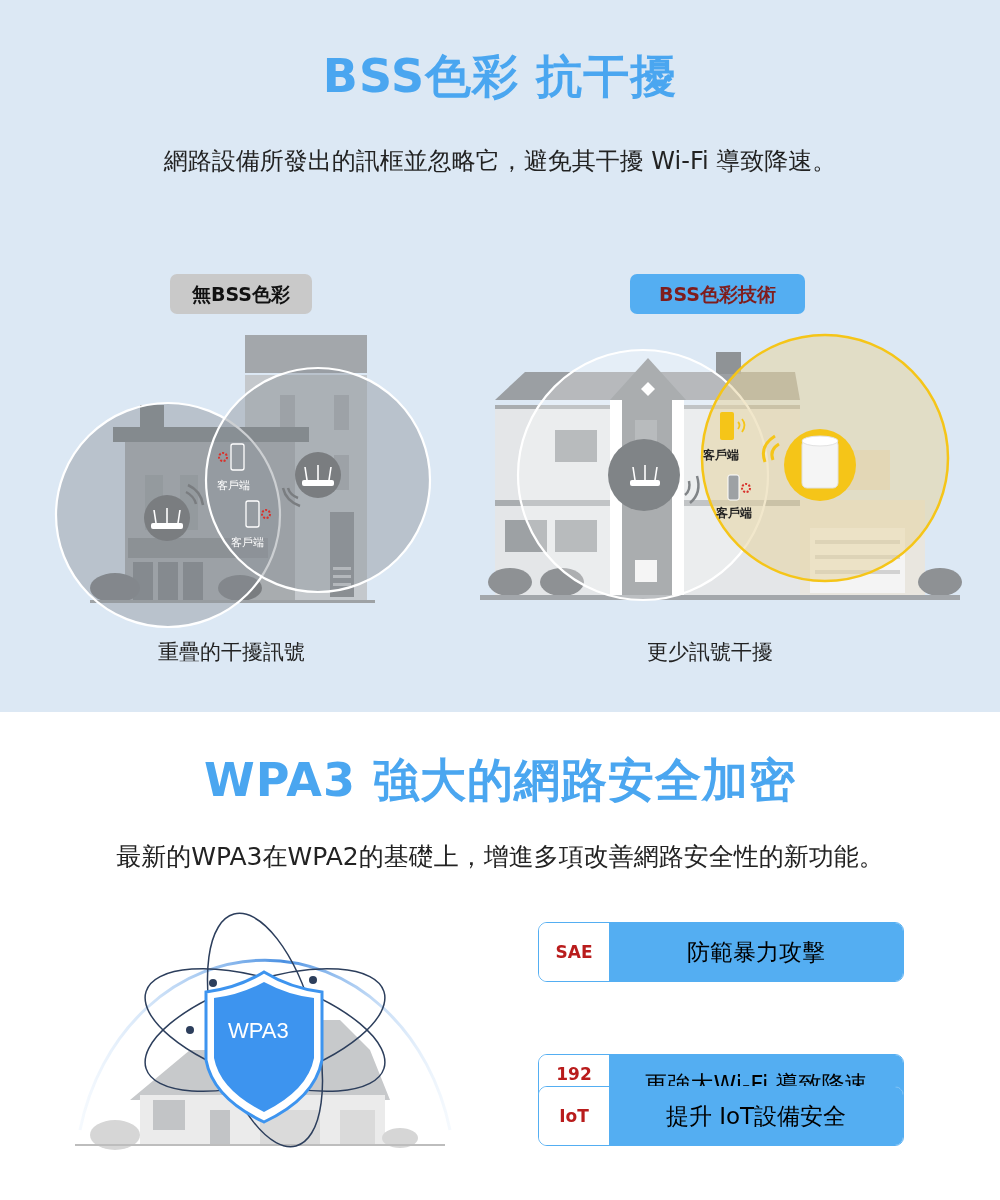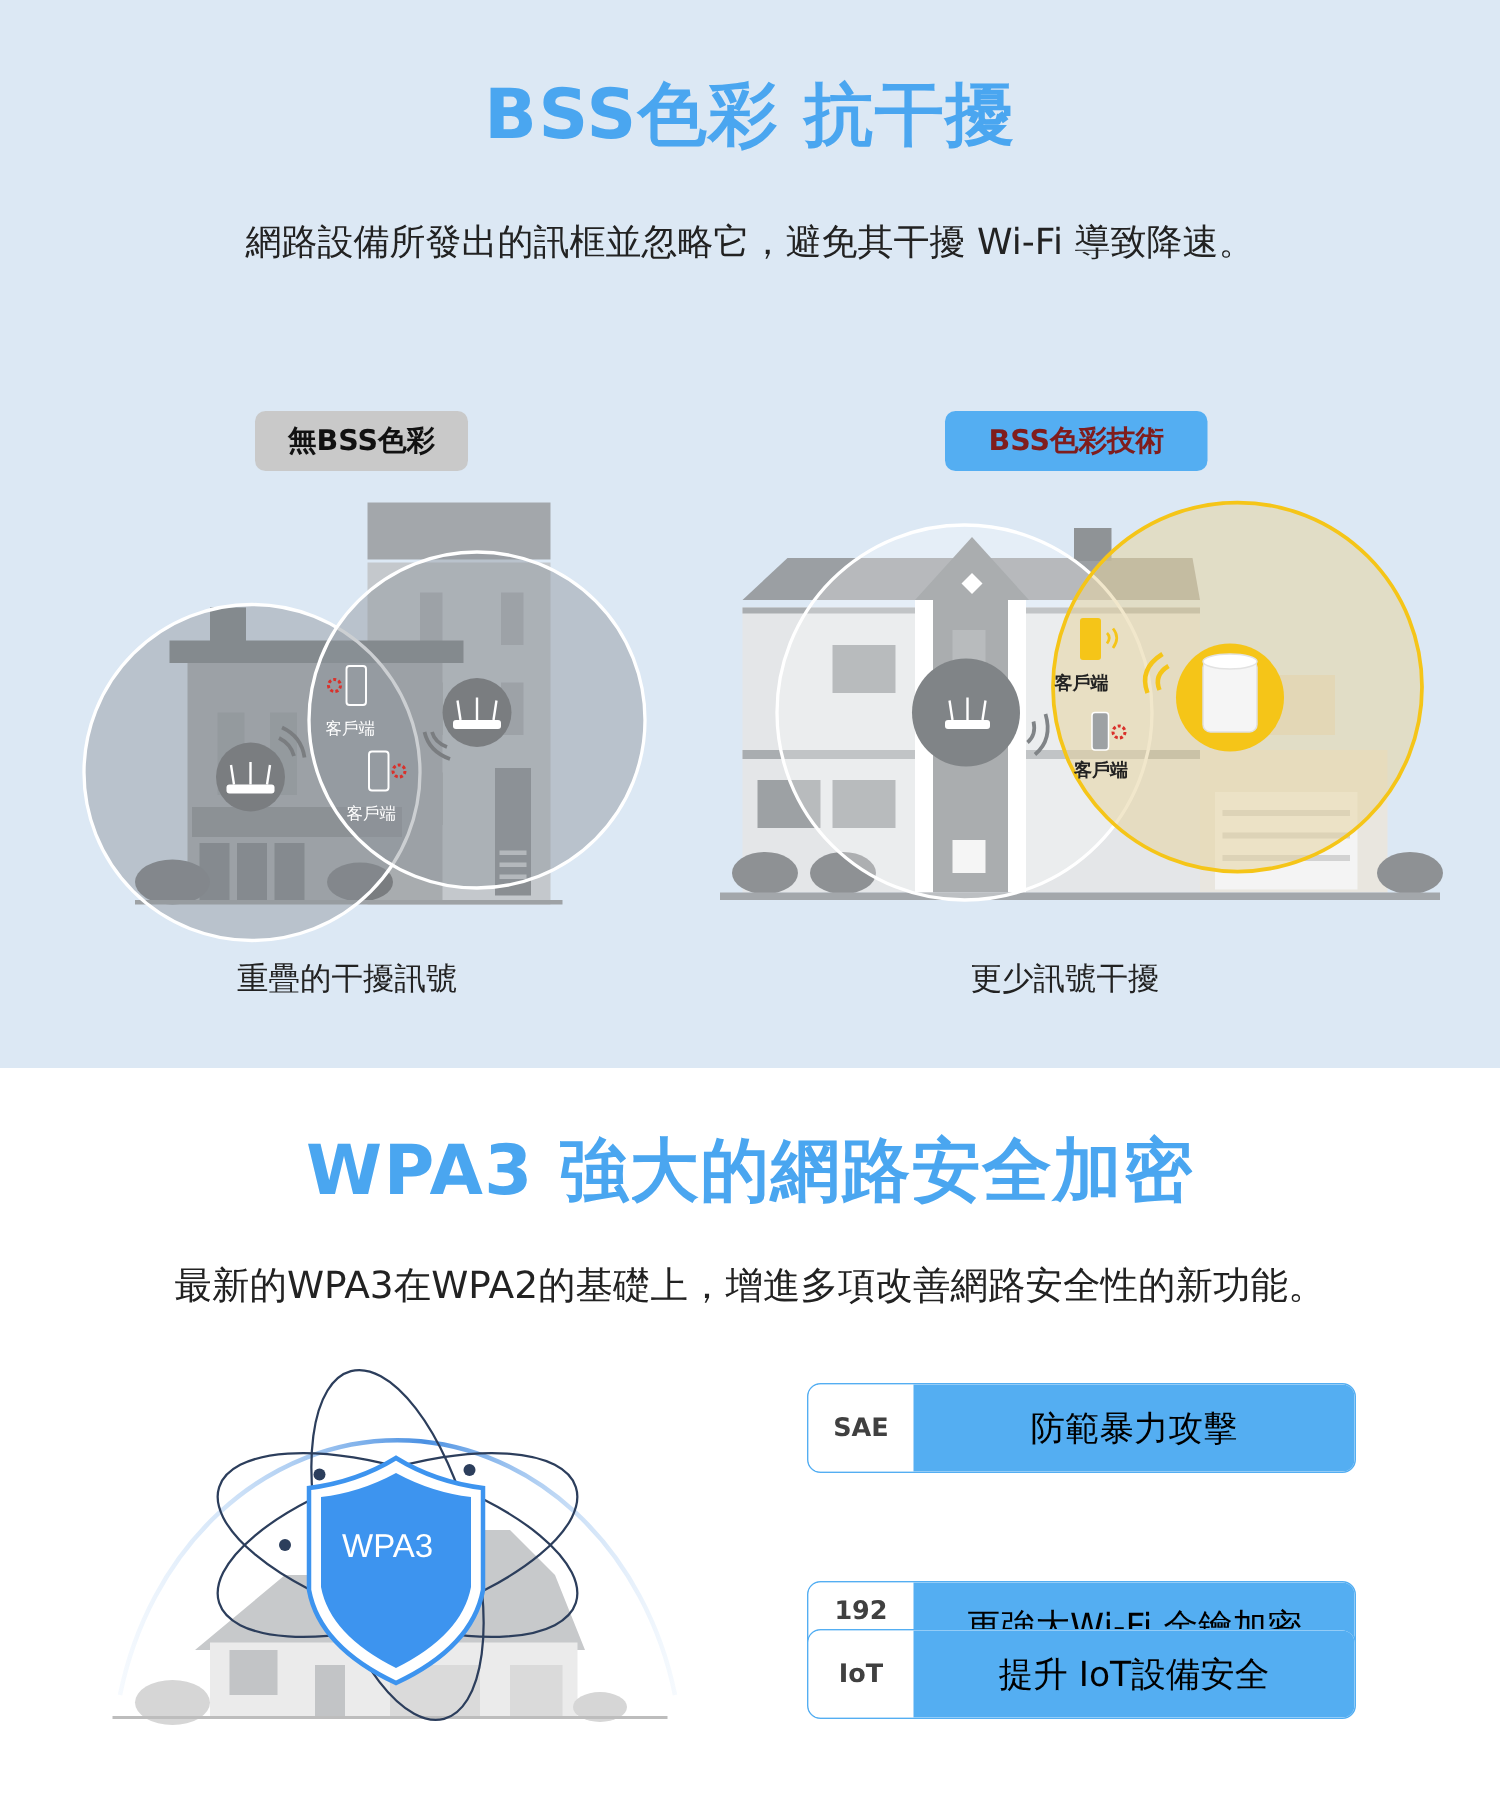--- a/index.html
+++ b/index.html
@@ -27,21 +27,21 @@
 
   .illus { position: absolute; }
   .illus-left { left: 50px; top: 330px; width: 400px; height: 300px; }
   .illus-right { left: 480px; top: 330px; width: 490px; height: 300px; }
   .illus-wpa { left: 70px; top: 188px; width: 420px; height: 260px; }
 
   .feat { position: absolute; left: 538px; width: 366px; height: 60px; border: 1.5px solid #54aef2; border-radius: 9px; overflow: hidden; display: flex; background: #fff; }
   .feat-1 { top: 210px; }
   .feat-2 { top: 296px; margin-top: 46px; }
   .feat-3 { top: 374px; }
-  .feat-tag { width: 70px; flex: none; display: flex; align-items: center; justify-content: center; text-align: center; font-weight: bold; color: #404040; font-size: 17px; line-height: 20px; background: #fff; }
+  .feat-tag { width: 70px; flex: none; display: flex; align-items: center; justify-content: center; text-align: center; font-weight: bold; color: #b91c1c; font-size: 17px; line-height: 20px; background: #fff; }
   .feat-label { flex: 1; background: #54aef2; color: #000000; font-size: 23px; display: flex; align-items: center; justify-content: center; }
 
   .client-label { font-family: Liberation Mono, monospace; }
 </style>
 </head>
 <body>
 
 <div class="section-top">
 
   <div class="title title-bss">BSS色彩 抗干擾</div>
@@ -236,21 +236,21 @@
     <div class="feat-label">防範暴力攻擊</div>
   </div>
 
   <div class="feat feat-2">
     <div class="feat-tag">
       <div>
         <div>192</div>
         <div>-bit</div>
       </div>
     </div>
-    <div class="feat-label">更強大Wi-Fi 金鑰加密</div>
+    <div class="feat-label">更強大Wi-Fi 導致降速</div>
   </div>
 
   <div class="feat feat-3">
     <div class="feat-tag">
       <span>IoT</span>
     </div>
     <div class="feat-label">提升 IoT設備安全</div>
   </div>
 </div>
 

